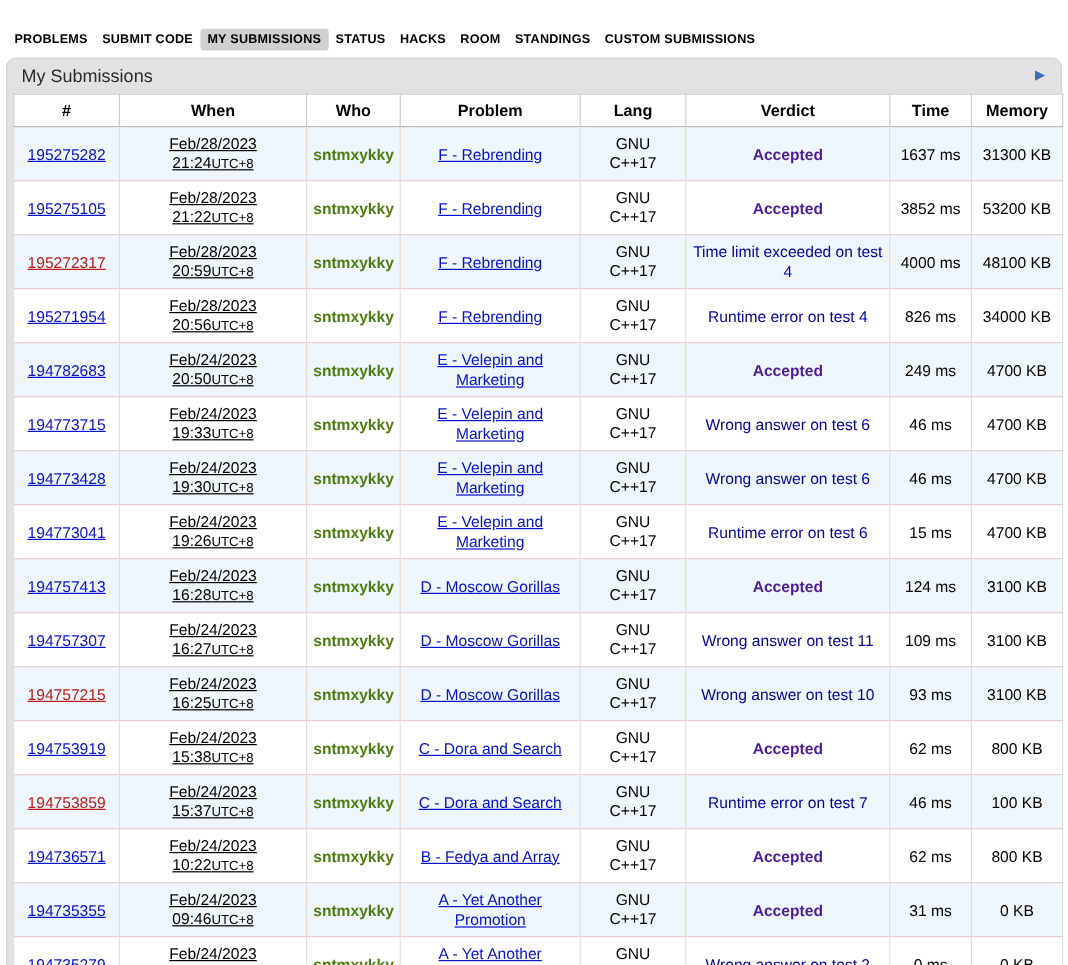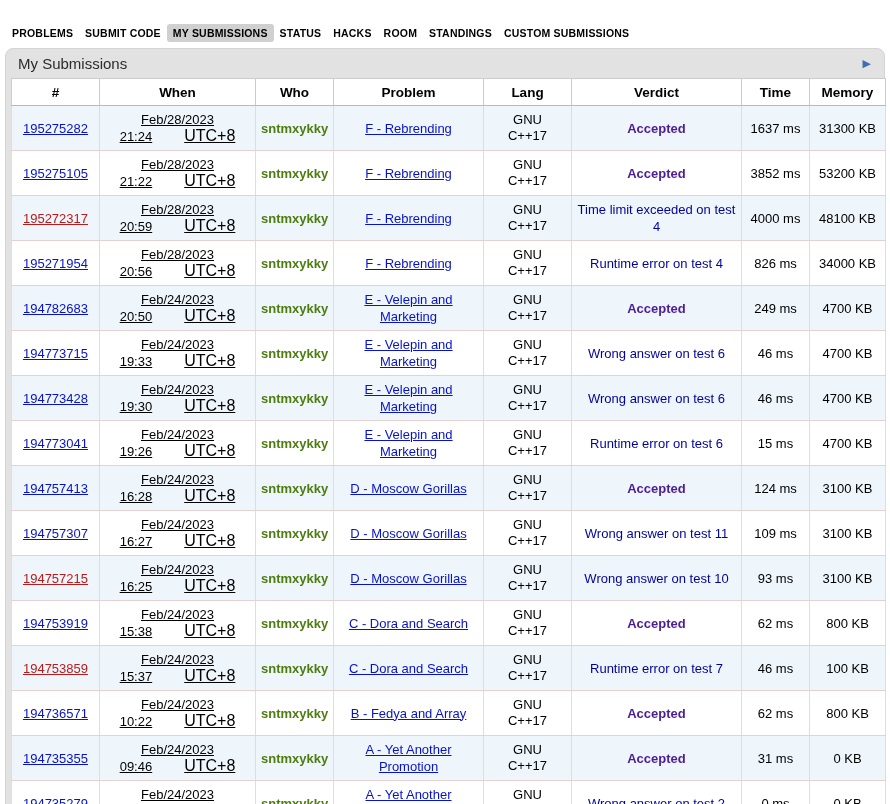--- a/index.html
+++ b/index.html
@@ -73,21 +73,21 @@
     border-bottom: 1px solid #e6d0d0;
   }
   .datatable tr.alt { background: #eef5fb; }
 
   a.lnk { color: #0713c8; text-decoration: underline; text-align: right; }
   a.lnk.visited { color: #b91c1c; }
   a.user-link { color: #4d7c0f; font-weight: bold; text-decoration: none; }
 
   .when-cell { text-align: left; padding-left: 13px; }
   .date, .time { line-height: 16px; white-space: nowrap; text-decoration: underline; }
-  .tz { font-size: 16px; padding-left: 32px; }
+  .tz { font-size: 11px; }
   .lang-cell { white-space: pre-line; line-height: 16px; }
   .problem-cell, .verdict-cell { line-height: 17px; }
   .verdict.accepted { color: #4c1d95; font-weight: bold; }
   .verdict.rejected { color: #000499; }
 </style>
 </head>
 <body>
 
 <nav class="topnav" id="topnav">
     <a href="#">PROBLEMS</a>

